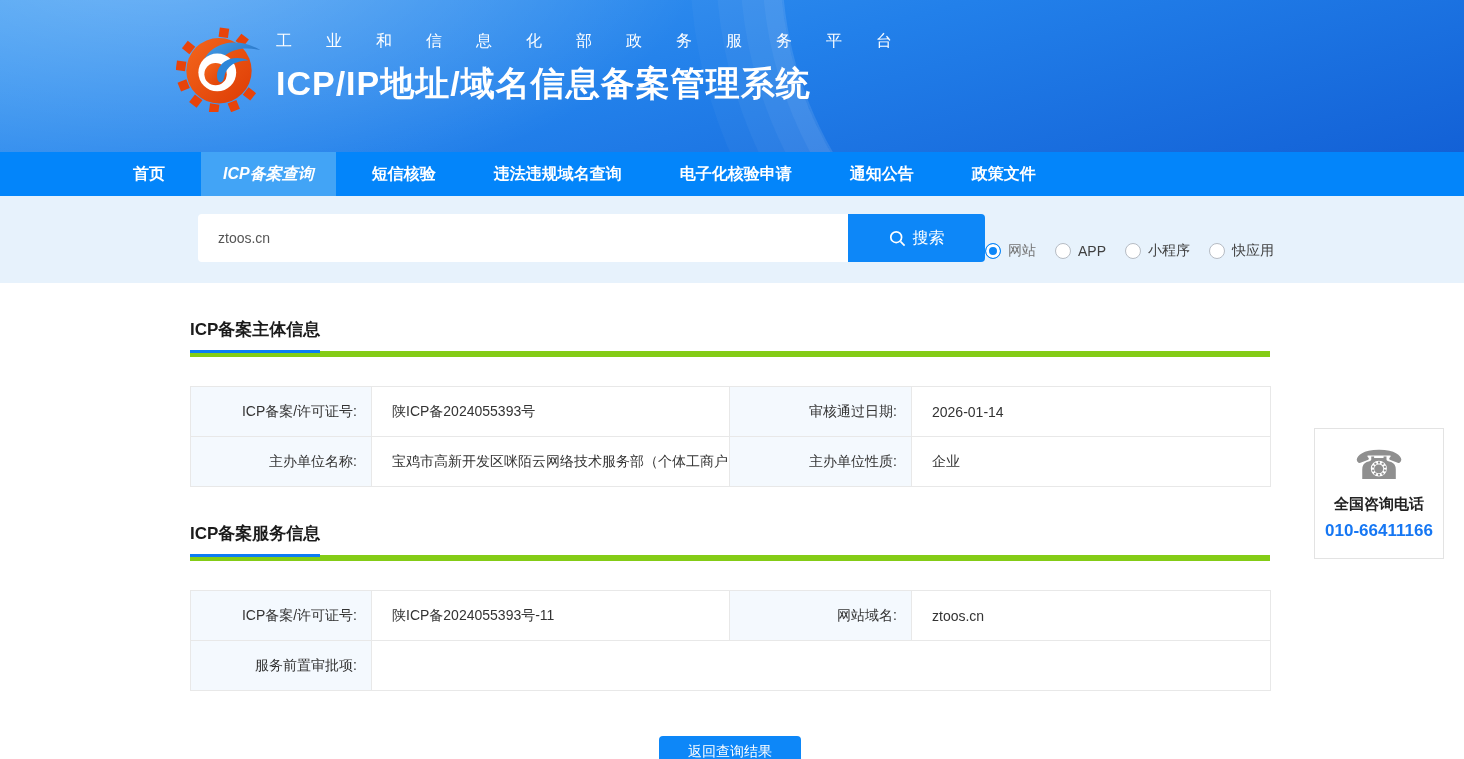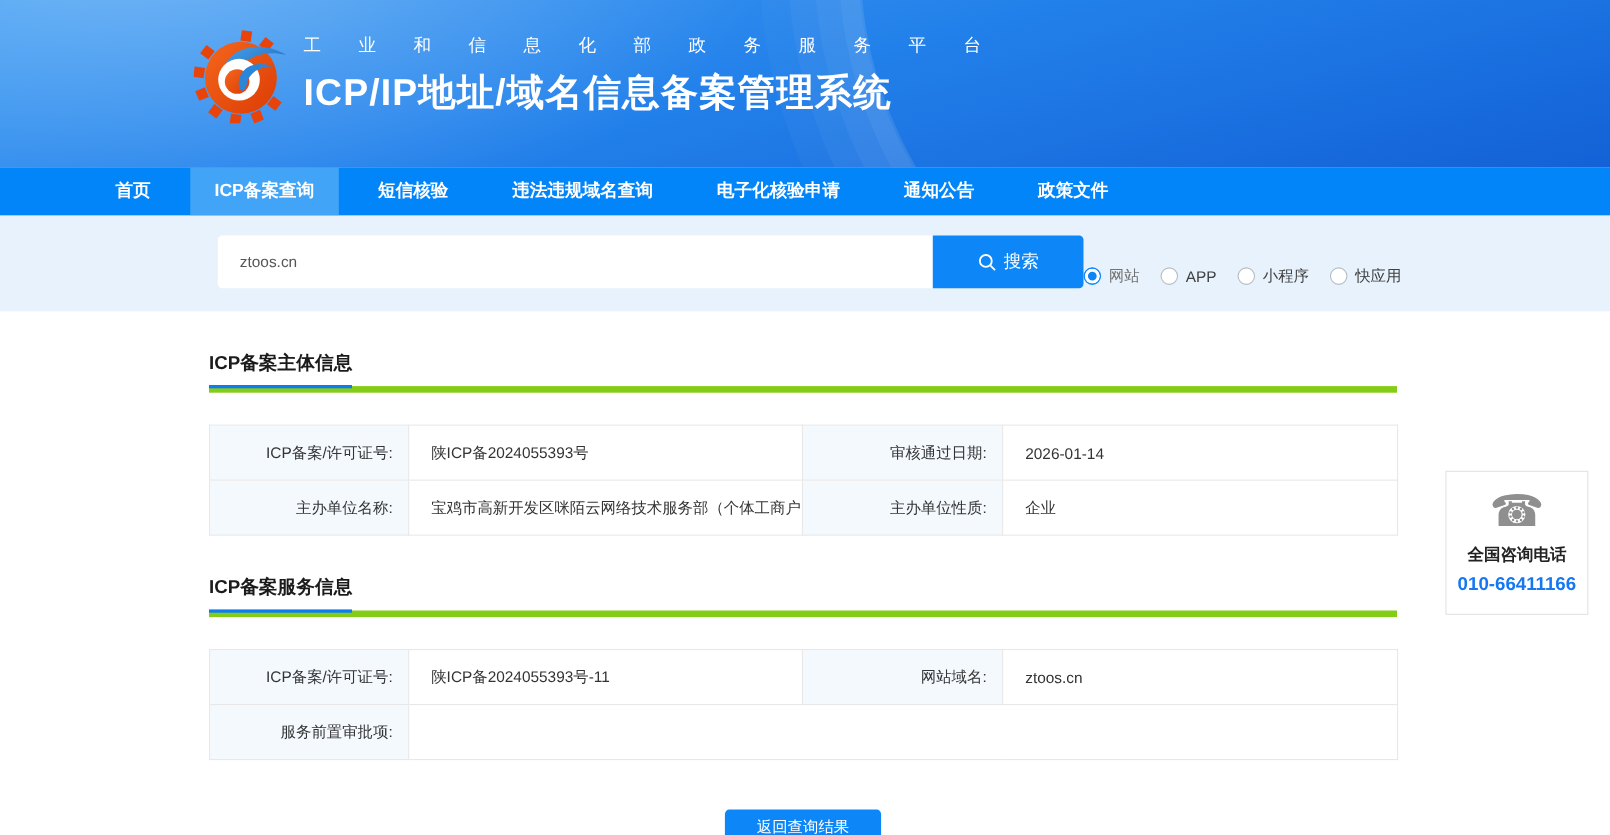--- a/index.html
+++ b/index.html
@@ -16,24 +16,24 @@
     box-shadow:0 0 0 18px rgba(255,255,255,.05), 0 0 0 40px rgba(255,255,255,.045),
                0 0 0 64px rgba(255,255,255,.04), 0 0 0 90px rgba(255,255,255,.03); }
   .header-inner { position:relative; z-index:2; display:flex; align-items:center;
     padding:26px 16px 0 176px; }
   .logo { width:86px; height:86px; flex:0 0 86px; }
   .head-text { margin-left:14px; }
   .head-sub { color:#fff; font-size:16px; letter-spacing:34px; white-space:nowrap; margin-bottom:9px; }
   .head-title { color:#fff; font-size:34px; font-weight:bold; letter-spacing:1px; white-space:nowrap; }
 
   
-  .nav { height:44px; background:#0385fa; display:flex; align-items:stretch; padding-left:83px; }
+  .nav { height:44px; background:#0385fa; display:flex; align-items:stretch; padding-left:111px; }
   .nav-item { color:#fff; font-size:16px; font-weight:bold; line-height:44px;
     padding:0 22px; margin-right:14px; cursor:pointer; white-space:nowrap; }
-  .nav-item.active { background:#42a4f6; }
+  .nav-item.active { background:#42a4f6;font-style:italic; }
 
   
   .search-band { height:87px; background:#e7f2fc; position:relative; }
   .search-row { position:absolute; left:198px; top:18px; display:flex; }
   .search-input { width:650px; height:48px; border:none; outline:none; background:#fff;
     border-radius:4px 0 0 4px; padding:0 20px; font-size:14px; color:#555;
     font-family:"Liberation Sans","DejaVu Sans",sans-serif; }
   .search-btn { width:137px; height:48px; background:#0d87f8; color:#fff; border:none;
     border-radius:0 4px 4px 0; font-size:16px; display:flex; align-items:center;
     justify-content:center; gap:7px; cursor:pointer;

